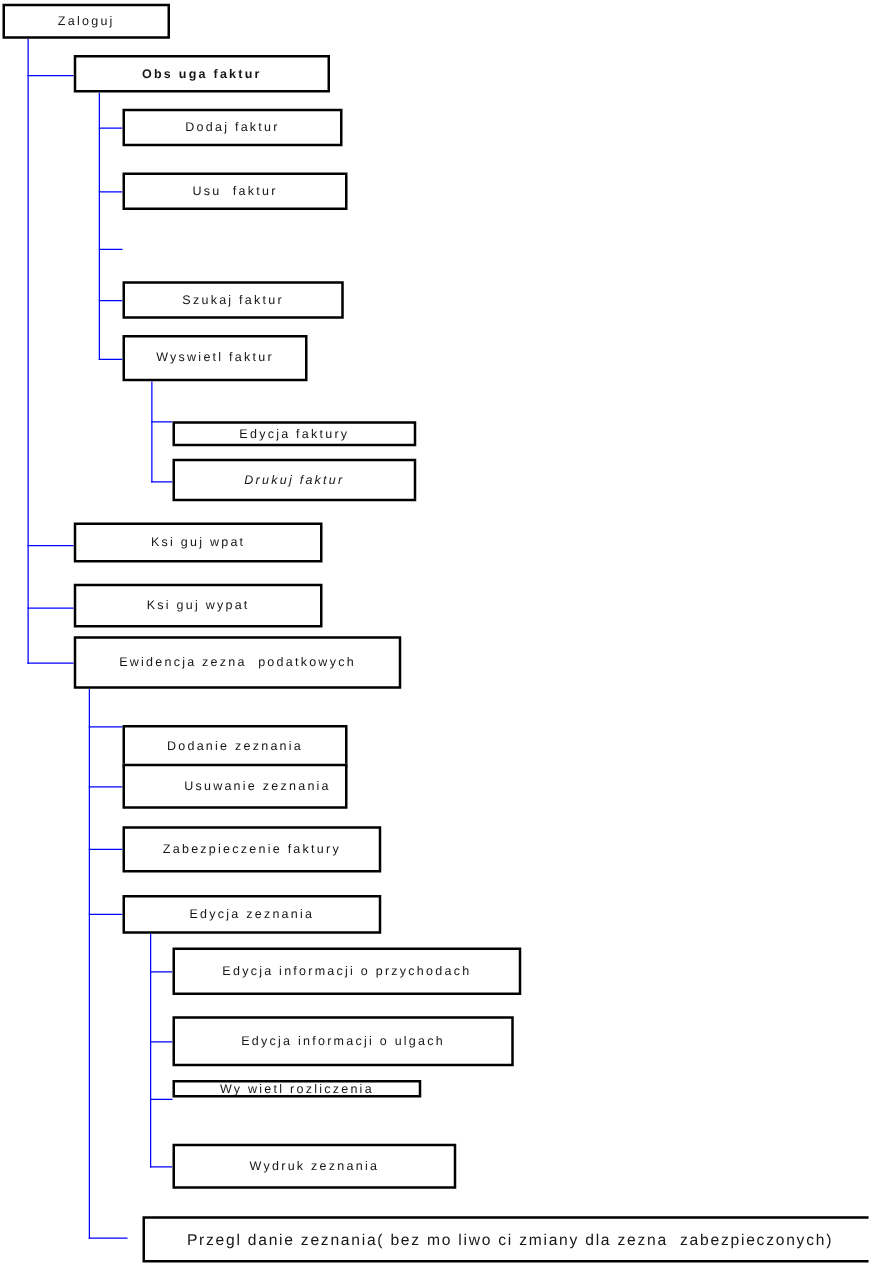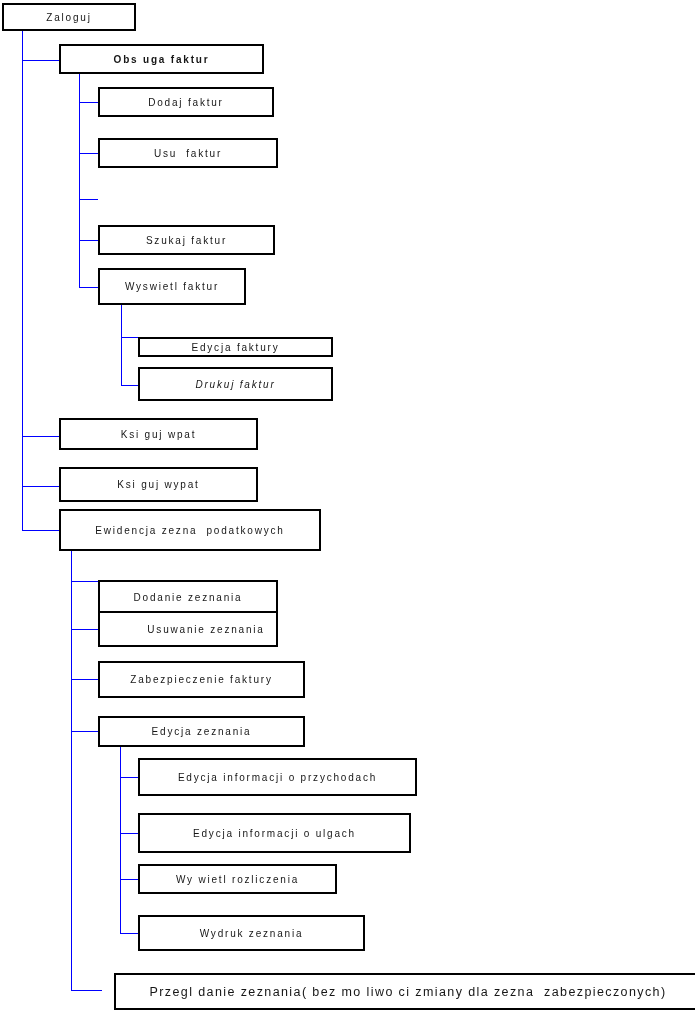--- a/index.html
+++ b/index.html
@@ -77,17 +77,17 @@
   <div class="node" style="left:138px; top:367px; width:195px; height:34px;font-style:italic;">Drukuj faktur</div>
   <div class="node" style="left:59px;  top:418px; width:199px; height:32px;">Ksi guj wpat</div>
   <div class="node" style="left:59px;  top:467px; width:199px; height:35px;">Ksi guj wypat</div>
   <div class="node" style="left:59px;  top:509px; width:262px; height:42px;">Ewidencja zezna  podatkowych</div>
   <div class="node" style="left:98px;  top:564px; width:180px; height:35px;margin-top:16px;">Dodanie zeznania</div>
   <div class="node" style="left:98px;  top:611px; width:180px; height:36px;padding-left:36px;">Usuwanie zeznania</div>
   <div class="node" style="left:98px;  top:661px; width:207px; height:37px;">Zabezpieczenie faktury</div>
   <div class="node" style="left:98px;  top:716px; width:207px; height:31px;">Edycja zeznania</div>
   <div class="node" style="left:138px; top:758px; width:279px; height:38px;">Edycja informacji o przychodach</div>
   <div class="node" style="left:138px; top:813px; width:273px; height:40px;">Edycja informacji o ulgach</div>
-  <div class="node" style="left:138px; top:864px; width:199px; height:30px;">Wy wietl rozliczenia</div>
+  <div class="node" style="left:138px; top:864px; width:199px; height:14px;">Wy wietl rozliczenia</div>
   <div class="node" style="left:138px; top:915px; width:227px; height:36px;">Wydruk zeznania</div>
   <div class="node" style="left:102px; top:973px; width:588px; height:37px; font-size:12.5px; letter-spacing:1.4px;margin-left:12px;">Przegl danie zeznania( bez mo liwo ci zmiany dla zezna  zabezpieczonych)</div>
 
 </div>
 
 </body></html>

